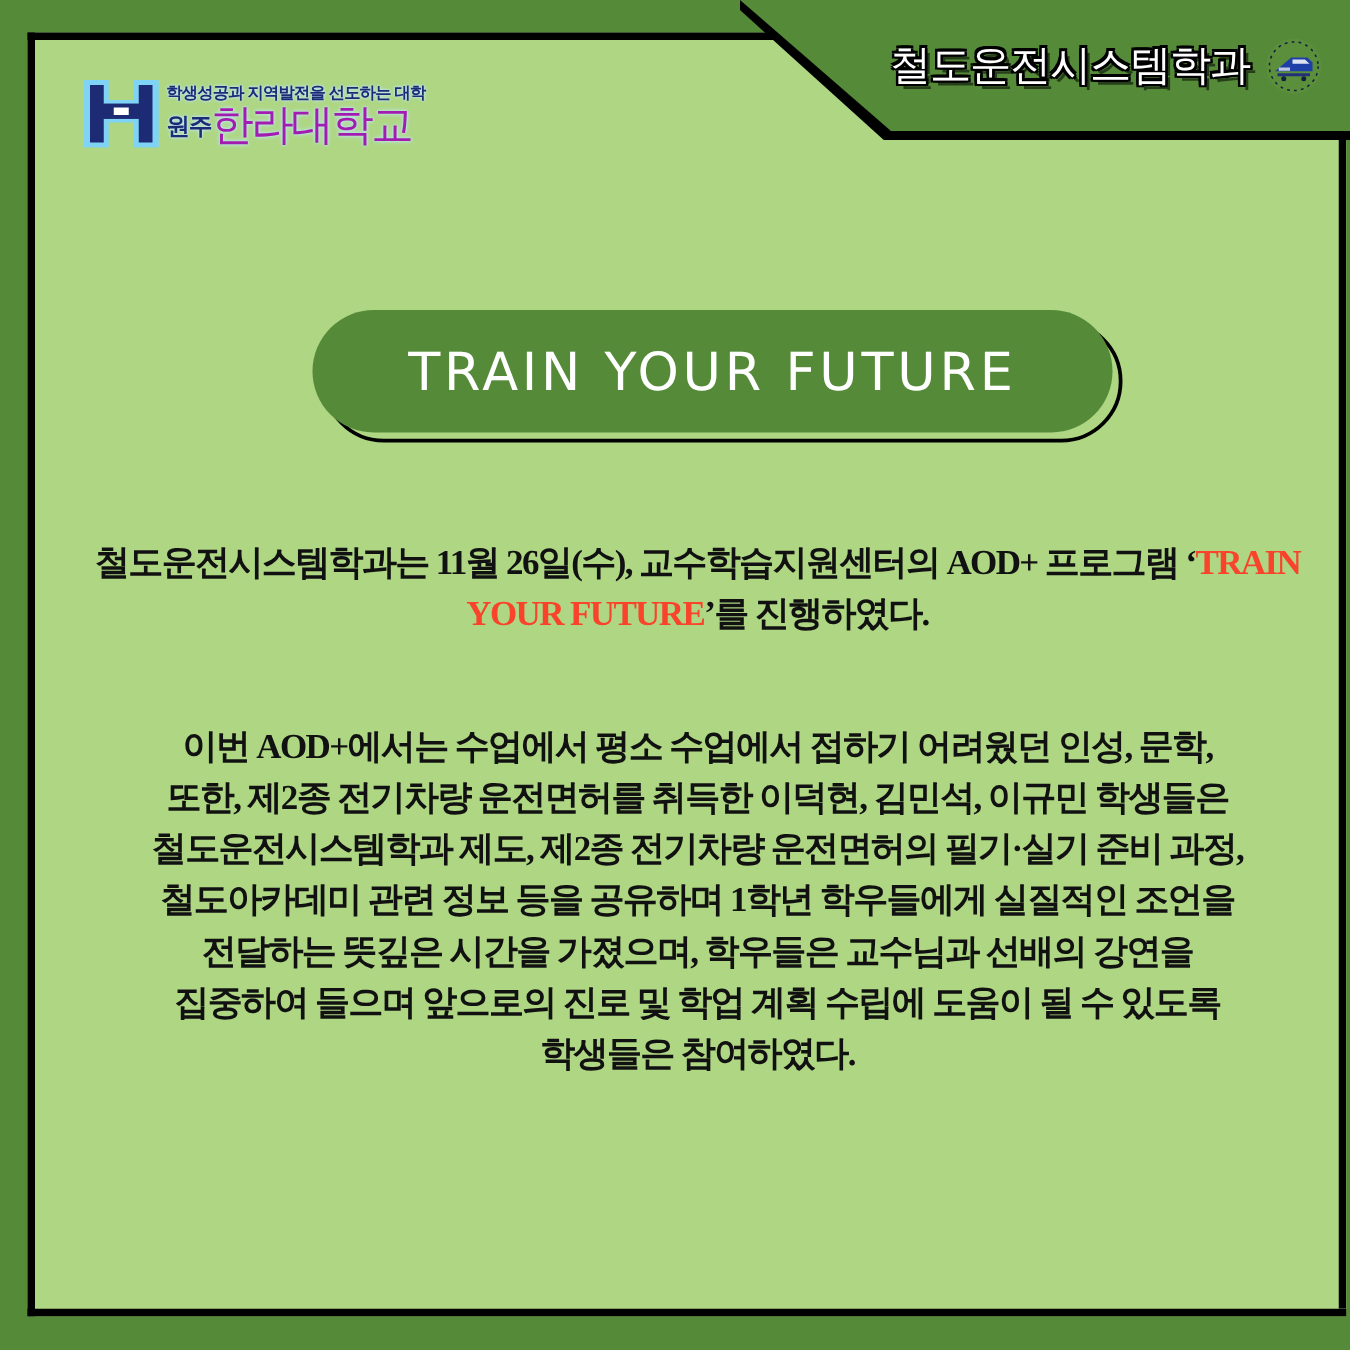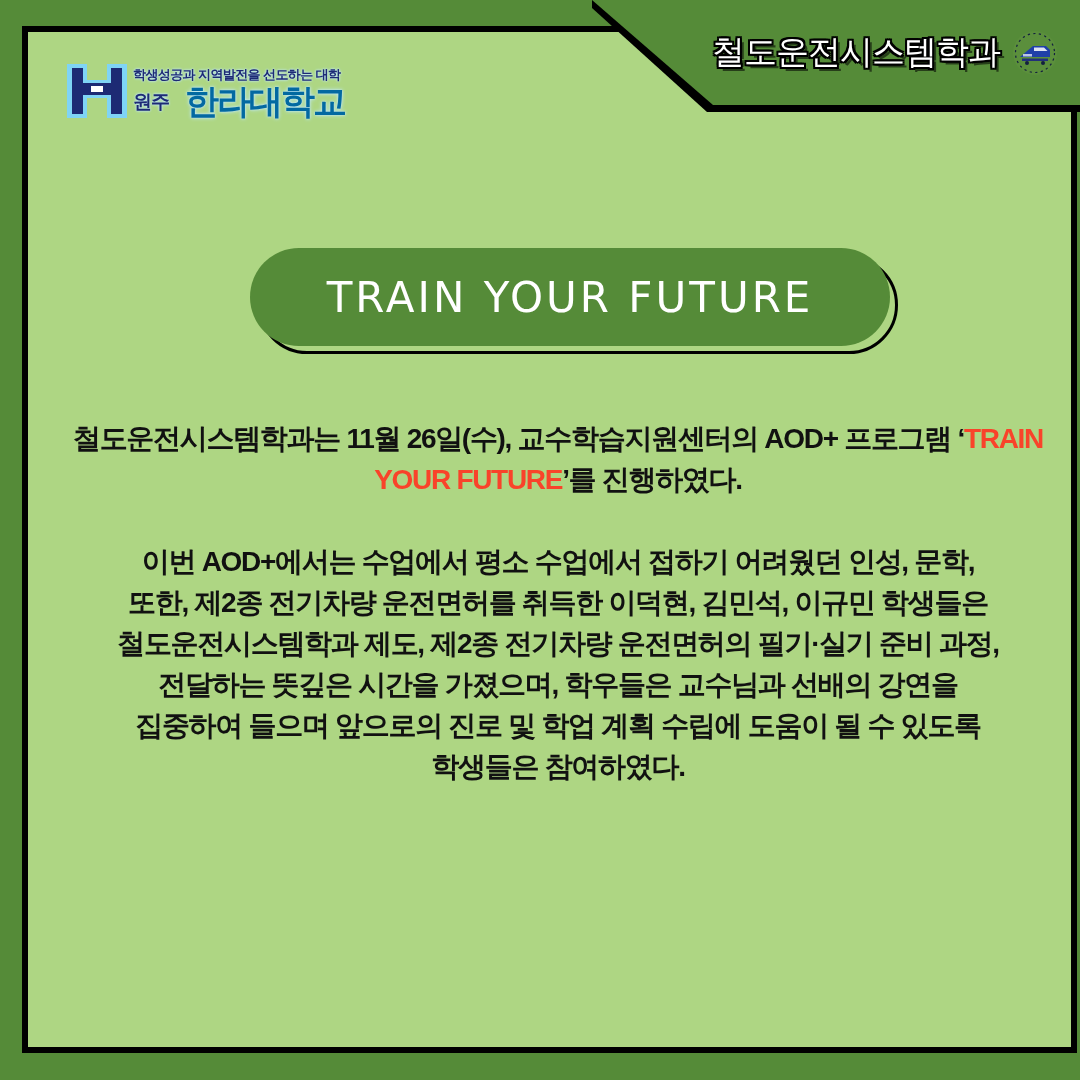--- a/index.html
+++ b/index.html
@@ -114,28 +114,28 @@
   #logo-name-row {
     display: flex;
     align-items: flex-end;
     white-space: nowrap;
   }
   #logo-prefix {
     font-size: 19px;
     font-weight: bold;
     color: #1d2a74;
     letter-spacing: -1px;
-    margin-right: 16px;
+    margin-right: 0;
     margin-bottom: 3px;
     text-shadow: 0 0 2px #bfe8fb, 0 0 3px #bfe8fb;
   }
   #logo-univ {
     font-size: 34px;
-    font-weight: bold;
-    color: #0369a1;
+    font-weight: normal;
+    color: #a21caf;
     letter-spacing: -2px;
     line-height: 1;
     text-shadow: 0 0 2px #bfe8fb, 0 0 4px #bfe8fb;
   }
 
   
   #title-pill-wrap {
     position: absolute;
     left: 222px;
     top: 216px;
@@ -184,21 +184,22 @@
     width: 1000px;
     z-index: 3;
     text-align: center;
   }
   .para {
     color: #111111;
     font-size: 28px;
     font-weight: bold;
     line-height: 41px;
     letter-spacing: -1.3px;
-    margin: 0;
+    margin: 12px;
+    font-family: Liberation Serif, serif;
   }
   #para-lead { text-align: center; }
   #para-gap { height: 41px; }
   .hl-red { color: #f9432a; }
   .body-line { display: block; }
 </style>
 </head>
 <body>
 
 <div id="card">
@@ -235,20 +236,21 @@
     <p class="para" id="para-lead">
       <span>철도운전시스템학과는 11월 26일(수), 교수학습지원센터의 AOD+ 프로그램 ‘</span><span class="hl-red">TRAIN YOUR FUTURE</span><span>’를 진행하였다.</span>
     </p>
 
     <div id="para-gap"></div>
 
     <p class="para" id="para-detail">
       <span class="body-line">이번 AOD+에서는 수업에서 평소 수업에서 접하기 어려웠던 인성, 문학,</span>
       <span class="body-line">또한, 제2종 전기차량 운전면허를 취득한 이덕현, 김민석, 이규민 학생들은</span>
       <span class="body-line">철도운전시스템학과 제도, 제2종 전기차량 운전면허의 필기·실기 준비 과정,</span>
+      <span class="body-line">철도아카데미 관련 정보 등을 공유하며 1학년 학우들에게 실질적인 조언을</span>
       <span class="body-line">전달하는 뜻깊은 시간을 가졌으며, 학우들은 교수님과 선배의 강연을</span>
       <span class="body-line">집중하여 들으며 앞으로의 진로 및 학업 계획 수립에 도움이 될 수 있도록</span>
       <span class="body-line">학생들은 참여하였다.</span>
     </p>
   </div>
 </div>
 
 <div id="header-banner-outline"></div>
 <div id="header-banner"></div>
 <div id="header-title-wrap">

